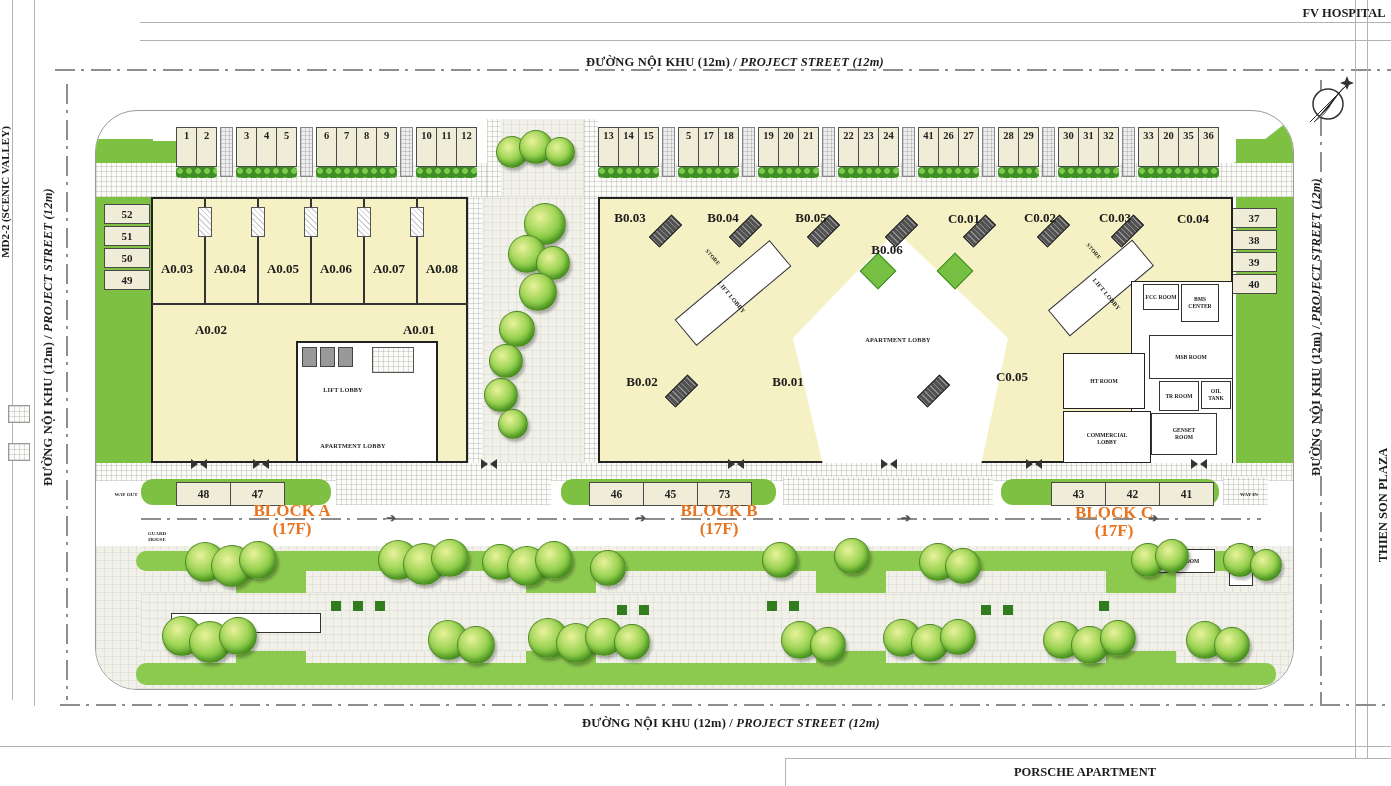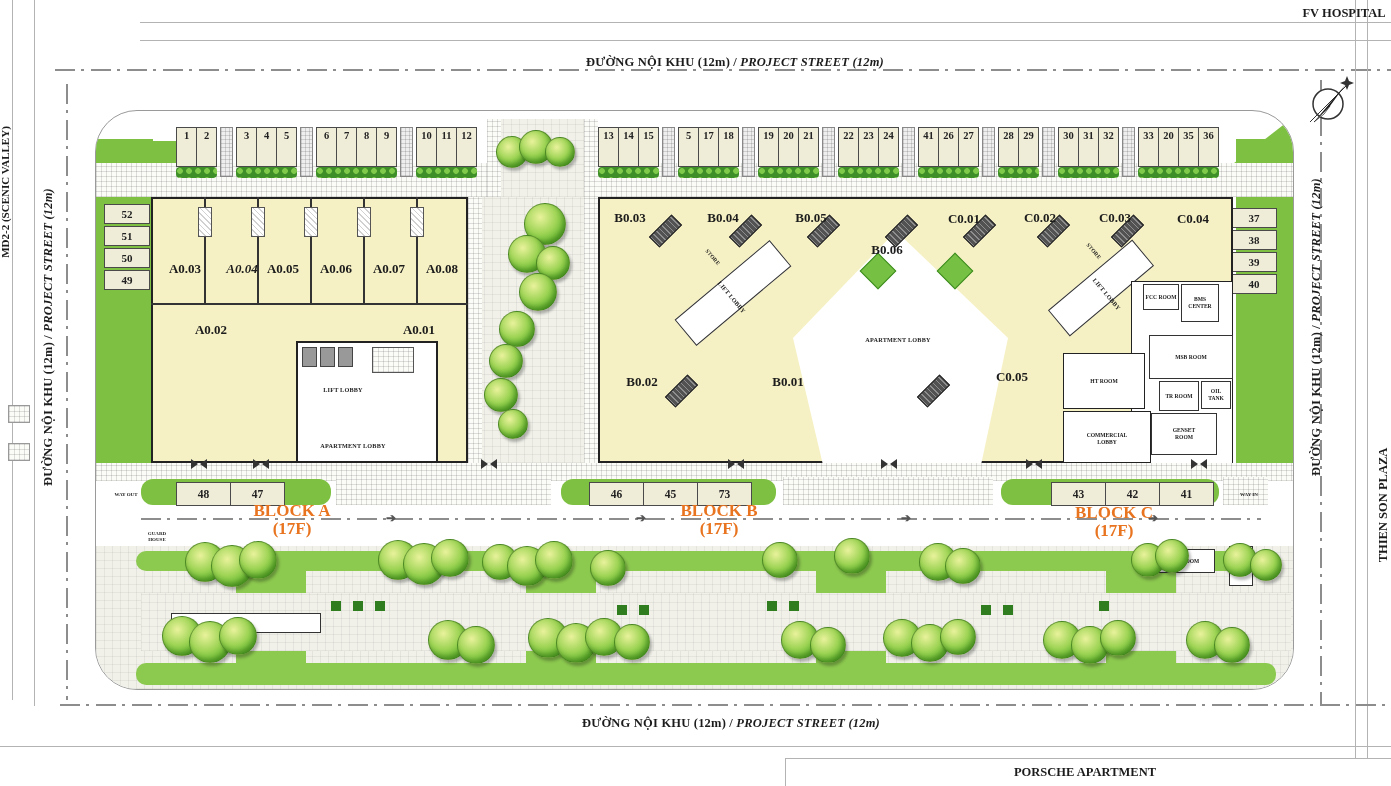--- a/index.html
+++ b/index.html
@@ -229,22 +229,22 @@
     <div class="shaft" style="left:102px;top:96px;"></div>
     <div class="shaft" style="left:155px;top:96px;"></div>
     <div class="shaft" style="left:208px;top:96px;"></div>
     <div class="shaft" style="left:261px;top:96px;"></div>
     <div class="shaft" style="left:314px;top:96px;"></div>
     <div class="lobby" style="left:200px;top:230px;width:142px;height:122px;"></div>
     <div class="elev" style="left:206px;top:236px;"></div>
     <div class="elev" style="left:224px;top:236px;"></div>
     <div class="elev" style="left:242px;top:236px;"></div>
     <div class="abs xhatch" style="left:276px;top:236px;width:40px;height:24px;border:1px solid #555;"></div>
-    <div class="lbl unit" style="left:81px;top:158px;margin-left:8px;">A0.03</div>
-    <div class="lbl unit" style="left:146px;top:158px;font-style:italic;">A0.04</div>
+    <div class="lbl unit" style="left:81px;top:158px;">A0.03</div>
+    <div class="lbl unit" style="left:134px;top:158px;">A0.04</div>
     <div class="lbl unit" style="left:187px;top:158px;">A0.05</div>
     <div class="lbl unit" style="left:240px;top:158px;">A0.06</div>
     <div class="lbl unit" style="left:293px;top:158px;">A0.07</div>
     <div class="lbl unit" style="left:346px;top:158px;">A0.08</div>
     <div class="lbl unit" style="left:115px;top:219px;">A0.02</div>
     <div class="lbl unit" style="left:323px;top:219px;">A0.01</div>
     <div class="lbl tinylbl" style="left:247px;top:278px;">LIFT LOBBY</div>
     <div class="lbl tinylbl" style="left:257px;top:334px;">APARTMENT LOBBY</div>
 
     <div class="bldg" style="left:502px;top:86px;width:635px;height:266px;">

